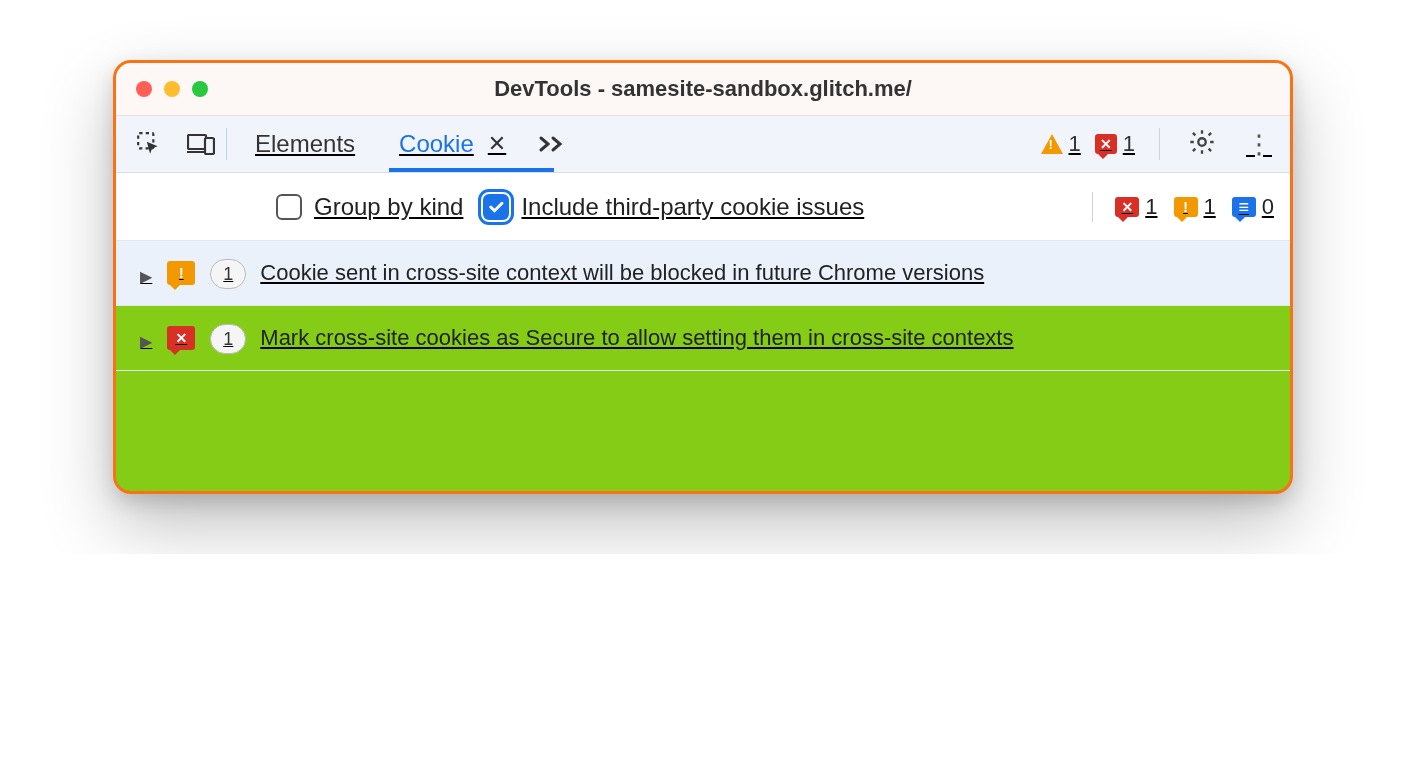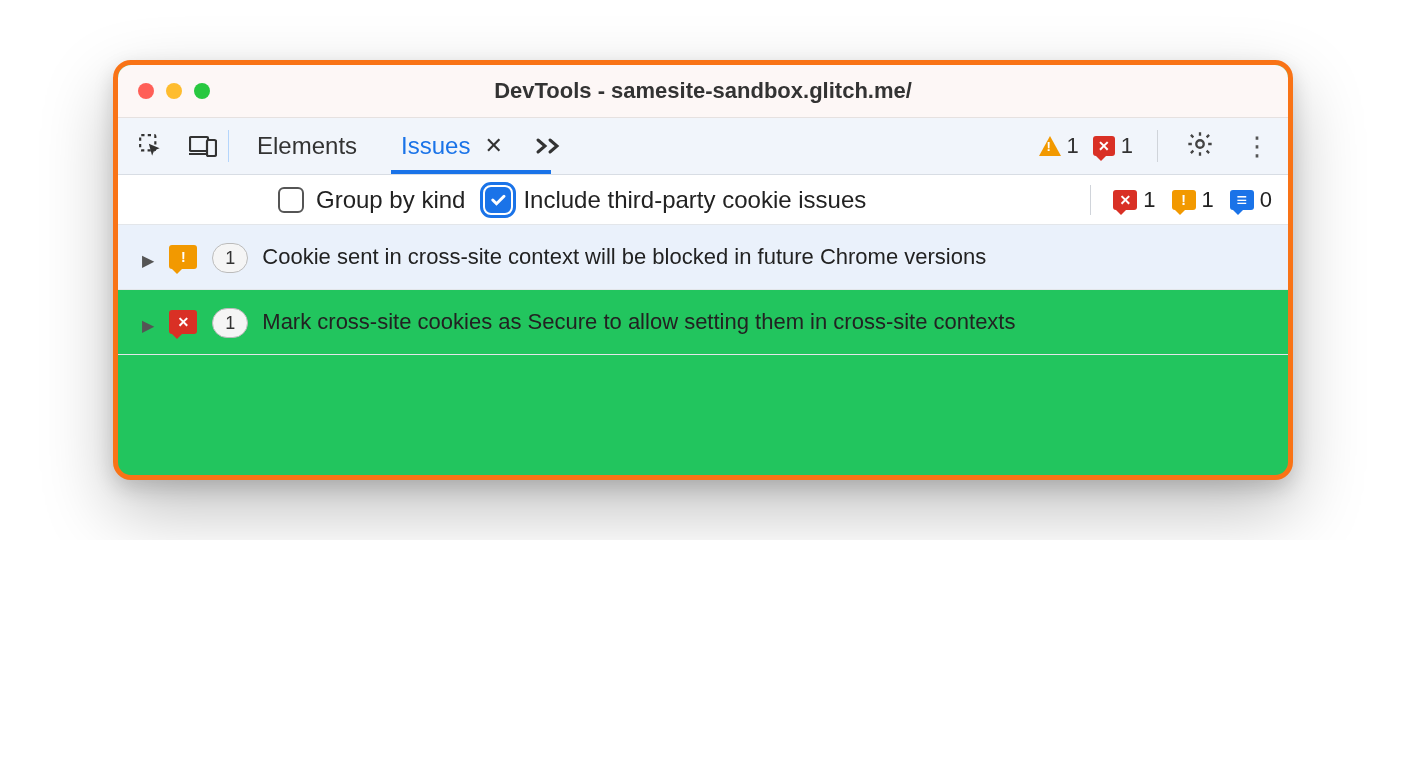--- a/index.html
+++ b/index.html
@@ -9,22 +9,23 @@
     display: flex;
     justify-content: center;
     align-items: flex-start;
     padding: 60px 40px;
   }
   .window {
     width: 1180px;
     border-radius: 18px;
     overflow: hidden;
     box-shadow: 0 30px 70px rgba(0,0,0,0.25), 0 8px 20px rgba(0,0,0,0.15);
-    background: #22c55e;
-    border: 5px solid #f97316;
+    background: #84cc16;
+    border: 3px solid #f97316;
+    text-decoration: underline;
   }
   .titlebar {
     height: 52px;
     background: #fdf7f6;
     display: flex;
     align-items: center;
     padding: 0 20px;
     position: relative;
   }
   .traffic-lights { display: flex; gap: 12px; }
@@ -73,21 +74,21 @@
   .tab-more { display:flex; align-items:center; padding:0 10px; color:#333; font-size:28px; font-weight:600;}
   .tb-right { display:flex; align-items:center; gap:14px; margin-left:auto; }
   .badge-pair { display:flex; align-items:center; gap:6px; font-size:22px; color:#333;}
   .tri-warn { width:0;height:0;border-left:11px solid transparent;border-right:11px solid transparent;border-bottom:20px solid #f29900; position:relative;}
   .tri-warn::after{content:"!";position:absolute;left:-3px;top:3px;color:#fff;font-size:13px;font-weight:700;}
   .sq-err { width:22px;height:20px;background:#d93025;border-radius:3px;color:#fff;display:flex;align-items:center;justify-content:center;font-size:14px;font-weight:700; position:relative;}
   .sq-err::after{content:"";position:absolute;bottom:-5px;left:3px;width:0;height:0;border-left:5px solid transparent;border-right:5px solid transparent;border-top:5px solid #d93025;}
   .gear,.kebab{color:#555; padding:0 8px; cursor:pointer;}
   .kebab{font-size:26px;}
   .subbar {
-    height: 50px; background:#fff; border-bottom:1px solid #e3e6ea;
+    height: 68px; background:#fff; border-bottom:1px solid #e3e6ea;
     display:flex; align-items:center; padding:0 16px 0 160px; gap:20px;
     font-size:24px; color:#222;
   }
   .chk { display:flex; align-items:center; gap:12px; cursor:pointer;}
   .chkbox { width:26px;height:26px;border:2.5px solid #555;border-radius:6px;display:flex;align-items:center;justify-content:center;}
   .chkbox.checked{background:#1a73e8;border-color:#1a73e8;outline:3px solid #1a73e8; outline-offset:2px;}
   .chkbox.checked svg{stroke:#fff;}
   .sub-right { margin-left:auto; display:flex; align-items:center; gap:16px;}
   .sub-div{width:1px;height:30px;background:#d0d4da;margin:0 6px;}
   .speech{width:24px;height:20px;border-radius:3px;display:flex;align-items:center;justify-content:center;color:#fff;font-size:14px;font-weight:700;position:relative;}
@@ -140,21 +141,21 @@
           <rect x="18" y="6" width="9" height="16" rx="1.5" fill="#f1f5fb"></rect>
         </svg>
       </div>
     </div>
     <div class="vdiv"></div>
     <div class="tabs">
       <div class="tab">
           <span>Elements</span>
         </div>
       <div class="tab active">
-        <span>Issues</span>
+        <span>Cookie</span>
         <span class="tab-close">✕</span>
       </div>
       <div class="tab-more">
         <svg width="28" height="18" viewBox="0 0 28 18" fill="none" stroke="#333" stroke-width="3" stroke-linecap="round">
             <path d="M3 3 L10 9 L3 15"></path>
             <path d="M15 3 L22 9 L15 15"></path>
           </svg>
       </div>
     </div>
     <div class="tb-right">

